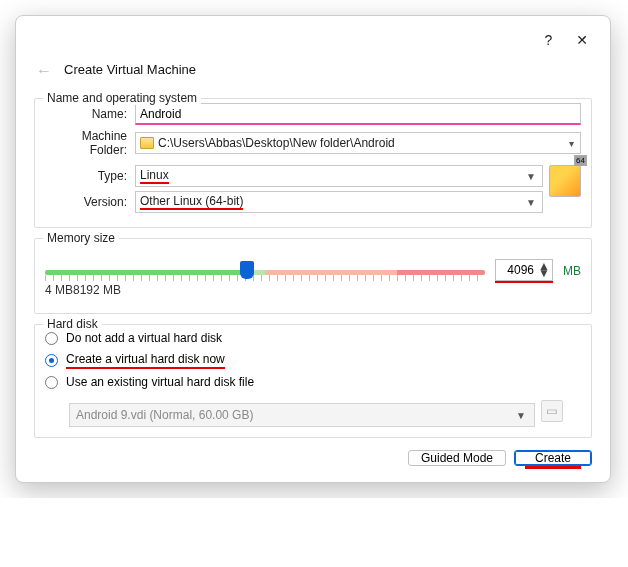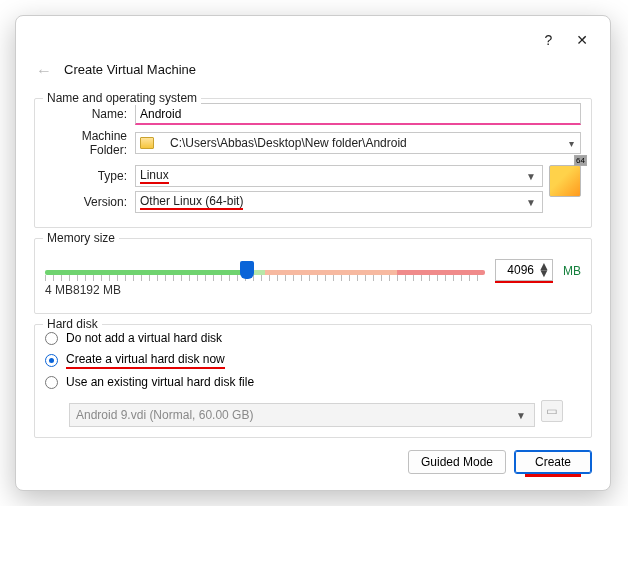--- a/index.html
+++ b/index.html
@@ -72,21 +72,21 @@
 .text-input.underlined {
   border-bottom: 2px solid #ec4899;
 }
 .folder-field {
   flex: 1;
   display: flex;
   align-items: center;
   border: 1px solid #c8c8c8;
   height: 22px;
   padding: 0 4px;
-  gap: 16px;
+  gap: 4px;
 }
 .folder-icon {
   width: 14px; height: 12px;
   background: linear-gradient(#ffe39a,#f6c63d);
   border: 1px solid #caa22e;
   border-radius: 1px;
 }
 .folder-path { flex: 1; color: #222; white-space: nowrap; overflow: hidden; }
 .dropdown-caret { color: #555; font-size: 10px; padding: 0 2px; }
 .select-box {
@@ -159,21 +159,21 @@
 .radio-label-underlined { border-bottom:2px solid #e40000; display:inline-block; line-height:16px; }
 .disabled { color:#8a8a8a; }
 .disk-combo {
   display:flex; align-items:center; justify-content:space-between;
   border:1px solid #d4d4d4; background:#f4f4f4; height:24px;
   margin: 8px 0 0 24px; padding:0 6px; width: calc(100% - 70px);
 }
 .disk-brow { width:22px; height:22px; border:1px solid #d4d4d4; background:#f4f4f4; margin-left:6px; border-radius:2px; display:flex; align-items:center; justify-content:center; }
 .buttons-row { display:flex; justify-content:flex-end; gap:8px; margin-top:12px; }
 .btn {
-  min-width:78px; height:24px; border:1px solid #c0c0c0; background:#fdfdfd;
+  min-width:78px; height:16px; border:1px solid #c0c0c0; background:#fdfdfd;
   border-radius:3px; padding:0 12px; display:flex; align-items:center; justify-content:center;
   cursor:default;
 }
 .btn.primary {
   border:1px solid #0a64d8; box-shadow: inset 0 0 0 1px #0a64d8;
   position: relative;
 }
 .btn.primary::after{
   content:""; position:absolute; left:10px; right:10px; bottom:-4px; height:3px; background:#e40000;
 }

